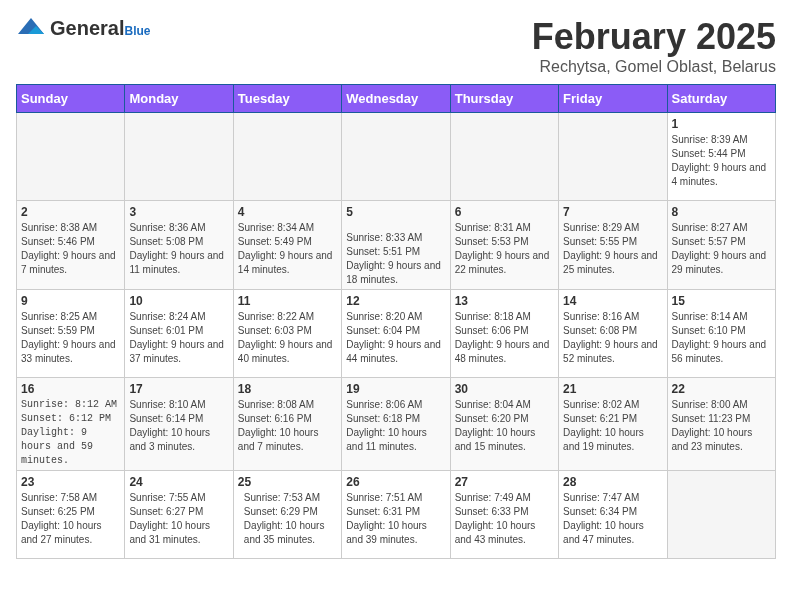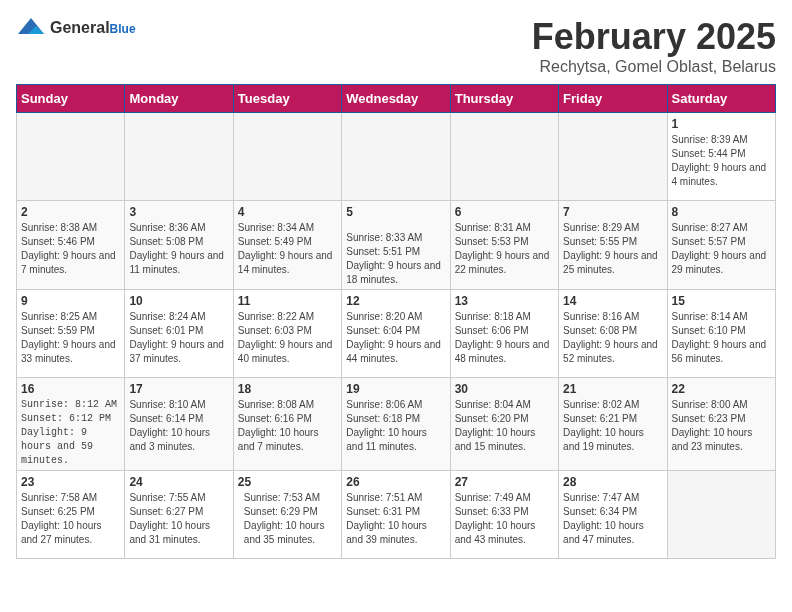--- a/index.html
+++ b/index.html
@@ -15,21 +15,21 @@
       justify-content: space-between;
       align-items: flex-start;
       margin-bottom: 8px;
     }
     .logo {
       display: flex;
       align-items: center;
       gap: 4px;
     }
     .logo-text-general {
-      font-size: 16px;
+      font-size: 20px;
       font-weight: bold;
       color: #333;
     }
     .logo-text-blue {
       font-size: 12px;
       font-weight: bold;
       color: #1a6bbf;
     }
     .logo-icon {
       width: 30px;
@@ -46,21 +46,21 @@
     .location-title {
       font-size: 16px;
       color: #555;
     }
     .calendar {
       width: 100%;
       border-collapse: collapse;
       border: 1px solid #ccc;
     }
     .calendar th {
-      background-color: #be185d;
+      background-color: #8b5cf6;
       color: #fff;
       font-size: 13px;
       font-weight: bold;
       padding: 6px 4px;
       text-align: left;
       border: 1px solid #1a5a9a;
     }
     .calendar td {
       width: calc(100% / 7);
       vertical-align: top;
@@ -257,21 +257,21 @@
         </td>
         <td>
           <span class="day-number">21</span>
           <div class="day-info" style="white-space: pre-line;">Sunrise: 8:02 AM
 Sunset: 6:21 PM
 Daylight: 10 hours and 19 minutes.</div>
         </td>
         <td>
           <span class="day-number">22</span>
           <div class="day-info" style="white-space: pre-line;">Sunrise: 8:00 AM
-Sunset: 6:23 PM
+Sunset: 11:23 PM
 Daylight: 10 hours and 23 minutes.</div>
         </td>
       </tr>
       <tr>
         <td>
           <span class="day-number">23</span>
           <div class="day-info" style="white-space: pre-line;">Sunrise: 7:58 AM
 Sunset: 6:25 PM
 Daylight: 10 hours and 27 minutes.</div>
         </td>

